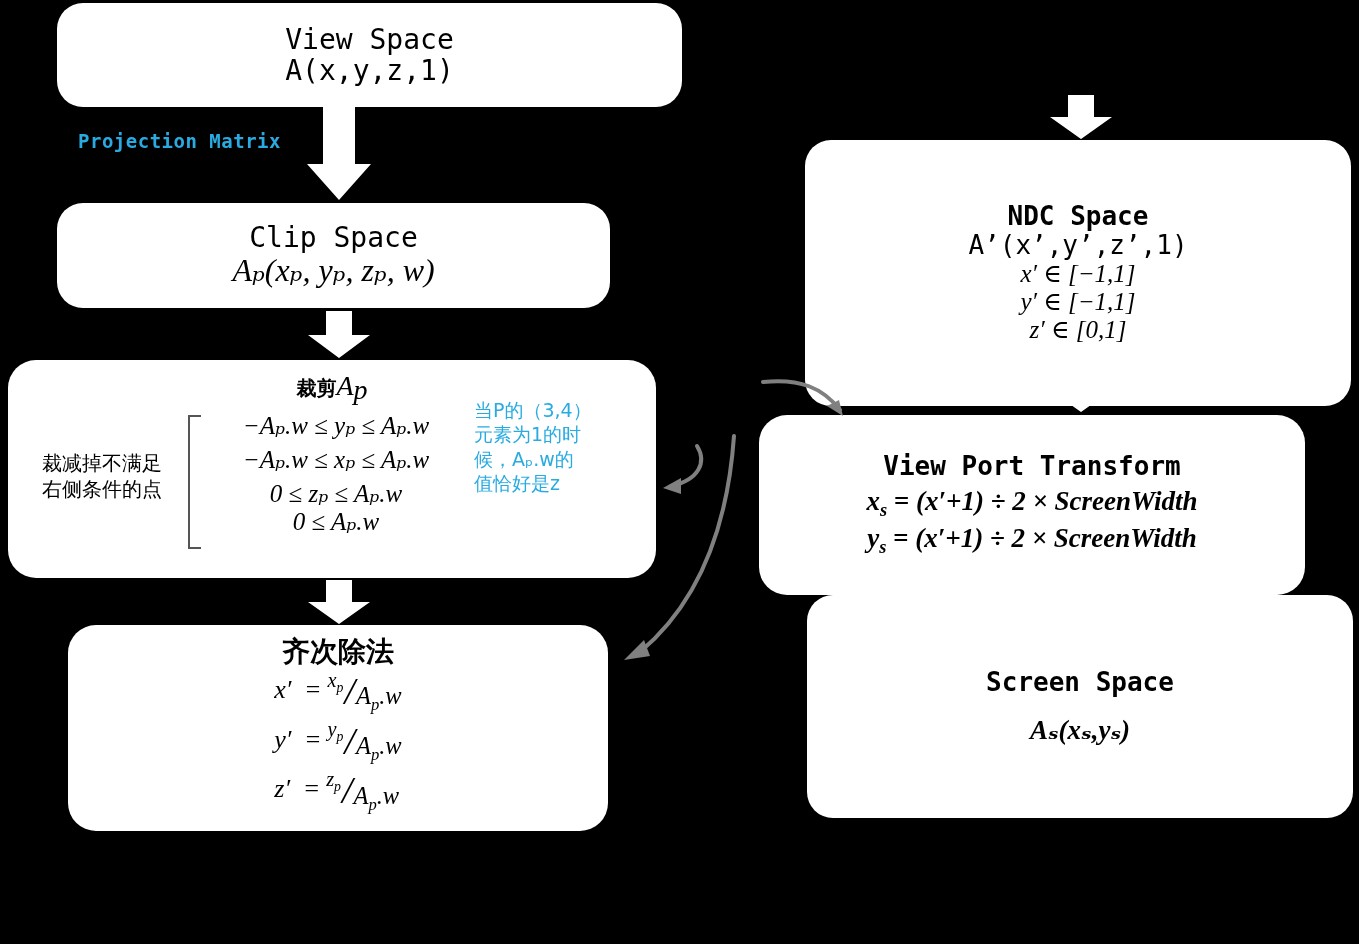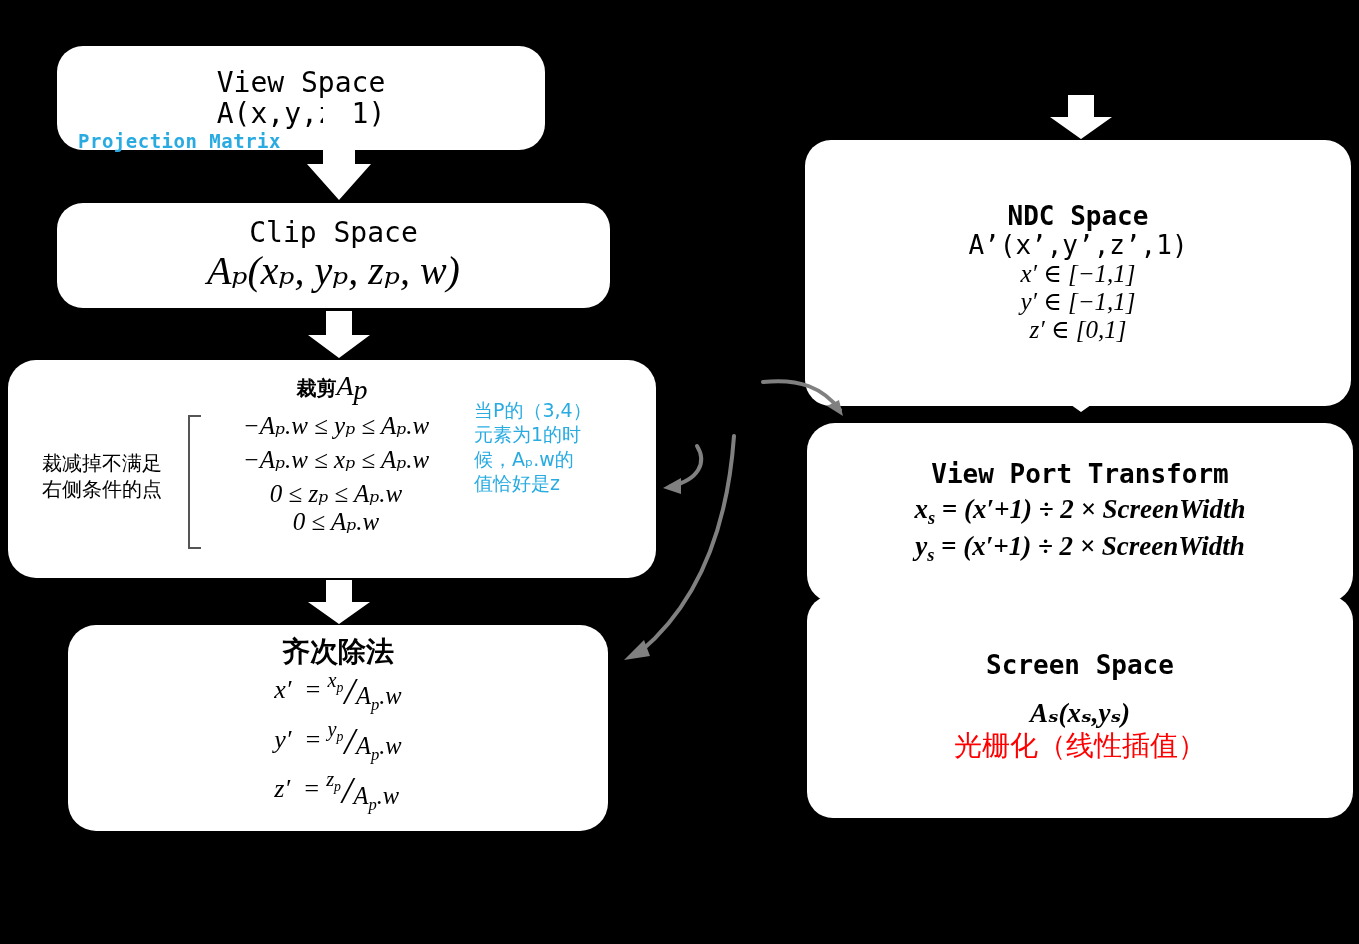--- a/index.html
+++ b/index.html
@@ -85,36 +85,36 @@
   }
   .fracnum { font-size: 0.78em; position: relative; top: -0.48em; }
   .fracslash { font-size: 1.45em; padding: 0 1px; }
   .fracden { font-size: 0.94em; position: relative; top: 0.30em; }
 </style>
 </head>
 <body>
 
 <div id="canvas">
 
-  <div class="box" style="left:57px; top:3px; width:488px; height:104px;margin-top:43px;">
+  <div class="box" style="left:57px; top:3px; width:625px; height:104px;">
     <div class="mono line" style="font-size:28px;">View Space</div>
     <div class="mono line" style="font-size:28px;">A(x,y,z,1)</div>
   </div>
 
   <div class="warrow" style="left:305px; top:106px; width:68px; height:96px;">
     <svg width="68" height="96" viewBox="0 0 68 96">
       <polygon points="18,0 50,0 50,58 66,58 34,94 2,58 18,58" fill="#ffffff"></polygon>
     </svg>
   </div>
 
   <div class="label mono-b" style="left:78px; top:130px; font-size:19px; color:#29ABE2; letter-spacing:0.5px;">Projection Matrix</div>
 
   <div class="box" style="left:57px; top:203px; width:553px; height:105px;">
     <div class="mono line" style="font-size:28px;">Clip Space</div>
-    <div class="serif-i line" style="font-size:40px; margin-top:0;">
+    <div class="serif-i line" style="font-size:32px; margin-top:0;">
       <span>Aₚ(xₚ, yₚ, zₚ, w)</span>
     </div>
   </div>
 
   <div class="warrow" style="left:306px; top:311px; width:66px; height:48px;">
     <svg width="66" height="48" viewBox="0 0 66 48">
       <polygon points="20,0 46,0 46,24 64,24 33,47 2,24 20,24" fill="#ffffff"></polygon>
     </svg>
   </div>
 
@@ -196,42 +196,41 @@
     <div class="serif-i line" style="font-size:25px;">y′ ∈ [−1,1]</div>
     <div class="serif-i line" style="font-size:25px;">z′ ∈ [0,1]</div>
   </div>
 
   <div class="warrow" style="left:1048px; top:368px; width:66px; height:45px;">
     <svg width="66" height="45" viewBox="0 0 66 45">
       <polygon points="20,0 46,0 46,22 64,22 33,44 2,22 20,22" fill="#ffffff"></polygon>
     </svg>
   </div>
 
-  <div class="box dashed" style="left:807px; top:415px; width:546px; height:180px;margin-top:8px;">
+  <div class="box dashed" style="left:759px; top:415px; width:546px; height:180px;">
     <div class="mono-b line" style="font-size:26px;">View Port Transform</div>
     <div class="serif-bi line" style="font-size:27px; margin-top:4px;">
       <span>x</span><span class="sub">s</span>
       <span>= (x′+1) ÷ 2 × ScreenWidth</span>
     </div>
     <div class="serif-bi line" style="font-size:27px; margin-top:2px;">
       <span>y</span><span class="sub">s</span>
       <span>= (x′+1) ÷ 2 × ScreenWidth</span>
     </div>
   </div>
 
   <div class="warrow" style="left:1043px; top:556px; width:76px; height:44px;">
     <svg width="76" height="44" viewBox="0 0 76 44">
       <polygon points="22,0 54,0 54,20 74,20 38,43 2,20 22,20" fill="#ffffff"></polygon>
     </svg>
   </div>
 
   <div class="box" style="left:807px; top:595px; width:546px; height:223px;">
     <div class="mono-b line" style="font-size:26px;">Screen Space</div>
     <div class="serif-bi line" style="font-size:27px; margin-top:18px;">Aₛ(xₛ,yₛ)</div>
-    <div class="cn line" style="font-size:28px; color:#FF0000; margin-top:2px;">光栅化（线性插值）</div>
   </div>
 
   <div class="gray-arrow" style="left:755px; top:370px;">
     <svg width="120" height="60" viewBox="0 0 120 60">
       <path d="M 8,12 C 45,8 68,18 85,40" stroke="#808080" stroke-width="4" fill="none" stroke-linecap="round"></path>
       <polygon points="88,46 72,36 84,30" fill="#808080"></polygon>
     </svg>
   </div>
 
   <div class="gray-arrow" style="left:655px; top:440px;">

